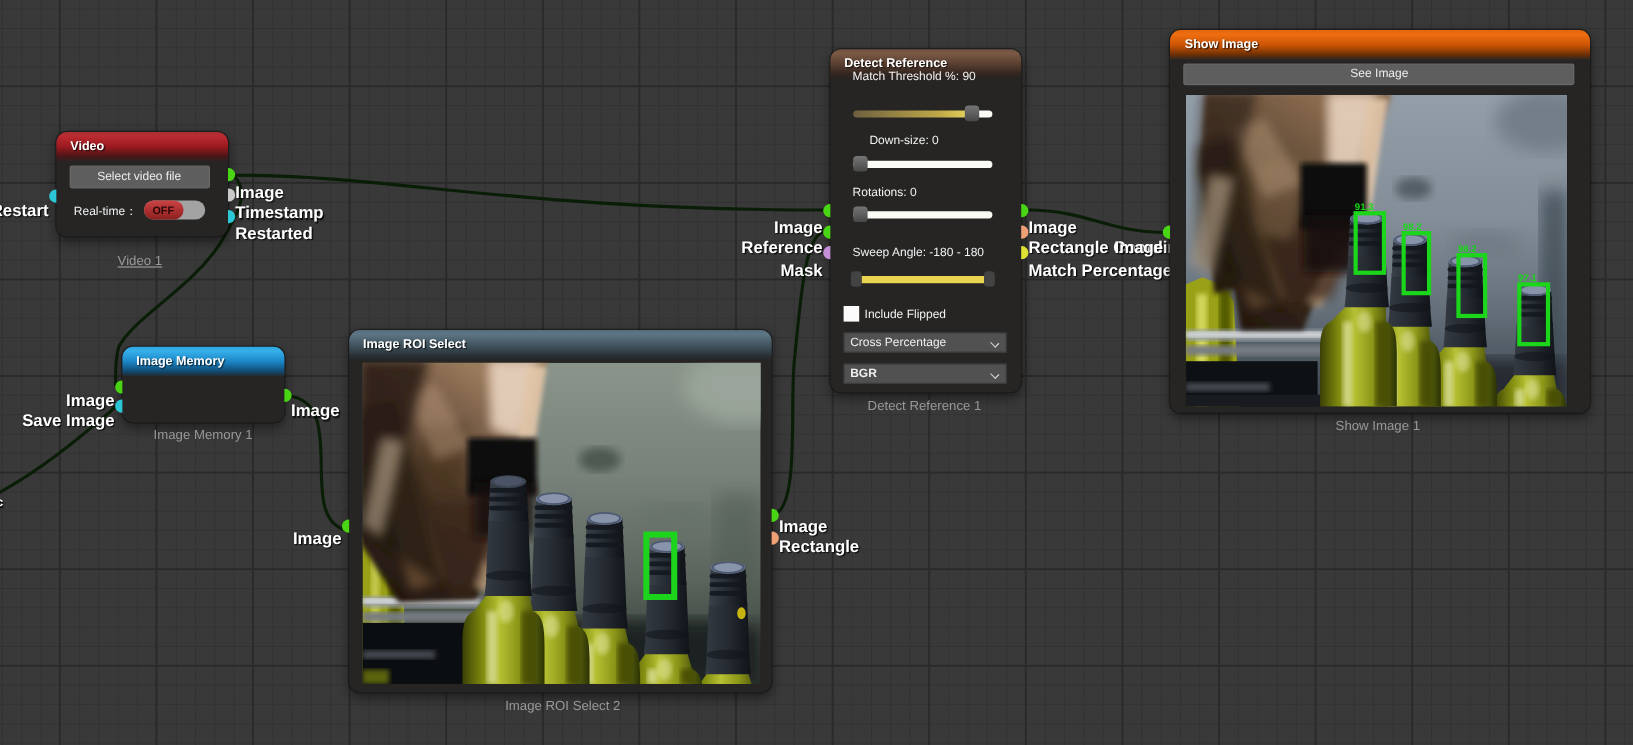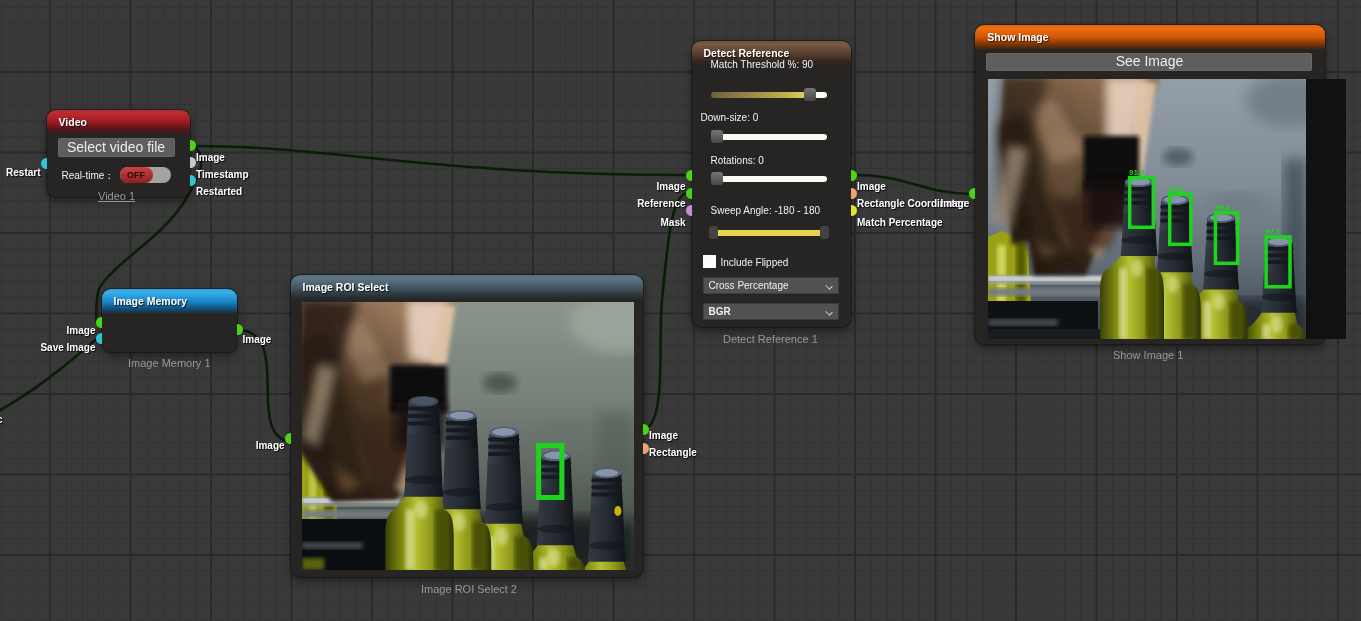--- a/index.html
+++ b/index.html
@@ -17,25 +17,25 @@
 #edges{position:absolute;left:0;top:0;z-index:1;}
 .node{position:absolute;background:#262524;border-radius:9px;z-index:2;
 box-shadow:0 0 0 1px rgba(15,15,15,.55),0 4px 10px rgba(0,0,0,.45);}
 .hdr{position:absolute;left:0;top:0;right:0;height:25px;border-radius:9px 9px 0 0;
 font-weight:bold;font-size:10.5px;color:#fff;text-shadow:1px 1px 1px rgba(0,0,0,.75);text-align:right;}
 .hdr span{position:absolute;left:12px;top:6px;}
 .cap{position:absolute;font-size:11px;color:#989898;white-space:nowrap;z-index:2;}
 .port{position:absolute;width:6px;height:11px;z-index:3;}
 .port.in{left:-6px;border-radius:7px 0 0 7px;}
 .port.out{right:-6px;border-radius:0 7px 7px 0;}
-.plab{position:absolute;font-size:10px;font-weight:bold;color:#fff;
+.plab{position:absolute;font-size:14px;font-weight:bold;color:#fff;
 text-shadow:1px 1px 1px rgba(0,0,0,.9);white-space:nowrap;z-index:3;}
 .plab.in{right:100%;margin-right:6px;}
 .plab.out{left:100%;margin-left:6px;}
-.btn{position:absolute;background:#5e5e5e;color:#ededed;font-size:14px;
+.btn{position:absolute;background:#5e5e5e;color:#ededed;font-size:10px;
 text-align:center;border-radius:2px;box-shadow:inset 0 0 0 1px rgba(255,255,255,.06);}
 .green{background:#49d414;} .cyan{background:#2bc7d6;} .gray{background:#c9c9c9;}
 .violet{background:#c48fd6;} .salmon{background:#f0a075;} .yellow{background:#e0e035;}
 .slab{position:absolute;font-size:10px;color:#f2f2f2;white-space:nowrap;}
 .track{position:absolute;height:6px;border-radius:3px;background:#fbfbf6;}
 .thumb{position:absolute;width:12px;height:13px;top:-4px;border-radius:3px;
 background:linear-gradient(#757575,#484848);}
 .dd{position:absolute;left:11px;width:136px;height:17px;background:#515151;
 box-shadow:inset 0 0 0 1px rgba(0,0,0,.25);}
 .dd span{position:absolute;left:6px;top:3px;font-size:10px;color:#f0f0f0;}
@@ -67,21 +67,21 @@
  </div>
  <div class="port in cyan" style="top:48px;"></div>
  <div class="plab in" style="top:56.5px;">Restart</div>
  <div class="port out green" style="top:30px;"></div>
  <div class="plab out" style="top:41.5px;">Image</div>
  <div class="port out gray" style="top:46.5px;"></div>
  <div class="plab out" style="top:58.5px;">Timestamp</div>
  <div class="port out cyan" style="top:64.5px;"></div>
  <div class="plab out" style="top:76px;">Restarted</div>
 </div>
-<div class="cap" style="left:98px;top:190px;text-decoration:underline;">Video 1</div>
+<div class="cap" style="left:98px;top:212px;text-decoration:underline;">Video 1</div>
 
 <div class="node" id="nmem" style="left:101.5px;top:288.5px;width:135px;height:63.5px;">
  <div class="hdr" style="background:linear-gradient(#2fa5e2 0%,#36b0ea 14%,#1b85c5 50%,#114a72 82%,#272525 100%);">
         <span>Image Memory</span>
       </div>
  <div class="port in green" style="top:28.8px;"></div>
  <div class="plab in" style="top:36.5px;">Image</div>
  <div class="port in cyan" style="top:44px;"></div>
  <div class="plab in" style="top:53.5px;">Save Image</div>
  <div class="port out green" style="top:35.5px;"></div>
@@ -252,21 +252,21 @@
 <div class="cap" style="left:421px;top:583px;">Image ROI Select 2</div>
 
 <div class="node" id="ndet" style="left:691.5px;top:40.5px;width:159.5px;height:286px;">
  <div class="hdr" style="background:linear-gradient(#6e5140 0%,#7a5945 14%,#573d2f 52%,#32251f 82%,#262322 100%);">
         <span>Detect Reference</span>
       </div>
  <div class="slab" style="left:19px;top:18px;">Match Threshold %: 90</div>
  <div class="track" style="left:19.5px;top:51.5px;width:116px;background:linear-gradient(90deg,#6e6040 0%,#c0a948 62%,#ead95e 86%,#fbfbf6 86%);">
    <div class="thumb" style="left:93px;"></div>
  </div>
- <div class="slab" style="left:9px;top:71.5px;">Down-size: 0</div>
+ <div class="slab" style="left:33px;top:71.5px;">Down-size: 0</div>
  <div class="track" style="left:19.5px;top:93px;width:116px;">
    <div class="thumb" style="left:0px;"></div>
  </div>
  <div class="slab" style="left:19px;top:114px;">Rotations: 0</div>
  <div class="track" style="left:19.5px;top:135.5px;width:116px;">
    <div class="thumb" style="left:0px;"></div>
  </div>
  <div class="slab" style="left:19px;top:164.5px;">Sweep Angle: -180 - 180</div>
  <div class="track" style="left:19.5px;top:189.5px;width:116px;background:#3c3c3c;">
    <div style="position:absolute;left:7px;right:7px;top:0px;height:6px;background:#e8d44e;"></div>
@@ -294,21 +294,21 @@
  <div class="port out yellow" style="top:164.5px;"></div>
  <div class="plab out" style="top:176px;">Match Percentage</div>
 </div>
 <div class="cap" style="left:723px;top:333px;">Detect Reference 1</div>
 
 <div class="node" id="nshow" style="left:975.3px;top:24.7px;width:350px;height:319px;">
  <div class="hdr" style="background:linear-gradient(#e2660e 0%,#ef6e10 14%,#cc5506 50%,#6e3004 82%,#272525 100%);">
         <span>Show Image</span>
       </div>
  <div class="btn" style="left:11.2px;top:28.3px;width:326px;height:17.7px;line-height:17.7px;">See Image</div>
- <div style="position:absolute;left:13px;top:54.2px;width:358px;height:260px;background:#111;overflow:hidden;" id="showimg">
+ <div style="position:absolute;left:13px;top:54.2px;width:318px;height:260px;background:#111;overflow:hidden;" id="showimg">
  <svg width="318" height="260" viewBox="0 0 318 260">
  <defs>
   <linearGradient id="sbg" x1="0" y1="0" x2="0" y2="1">
    <stop offset="0" stop-color="#939ea8"></stop>
               <stop offset="0.4" stop-color="#828d97"></stop>
    <stop offset="0.7" stop-color="#636e78"></stop>
               <stop offset="1" stop-color="#3a434c"></stop>
   </linearGradient>
   <linearGradient id="sfoil" x1="0" y1="1" x2="0.55" y2="0">
    <stop offset="0" stop-color="#1c110b"></stop>

